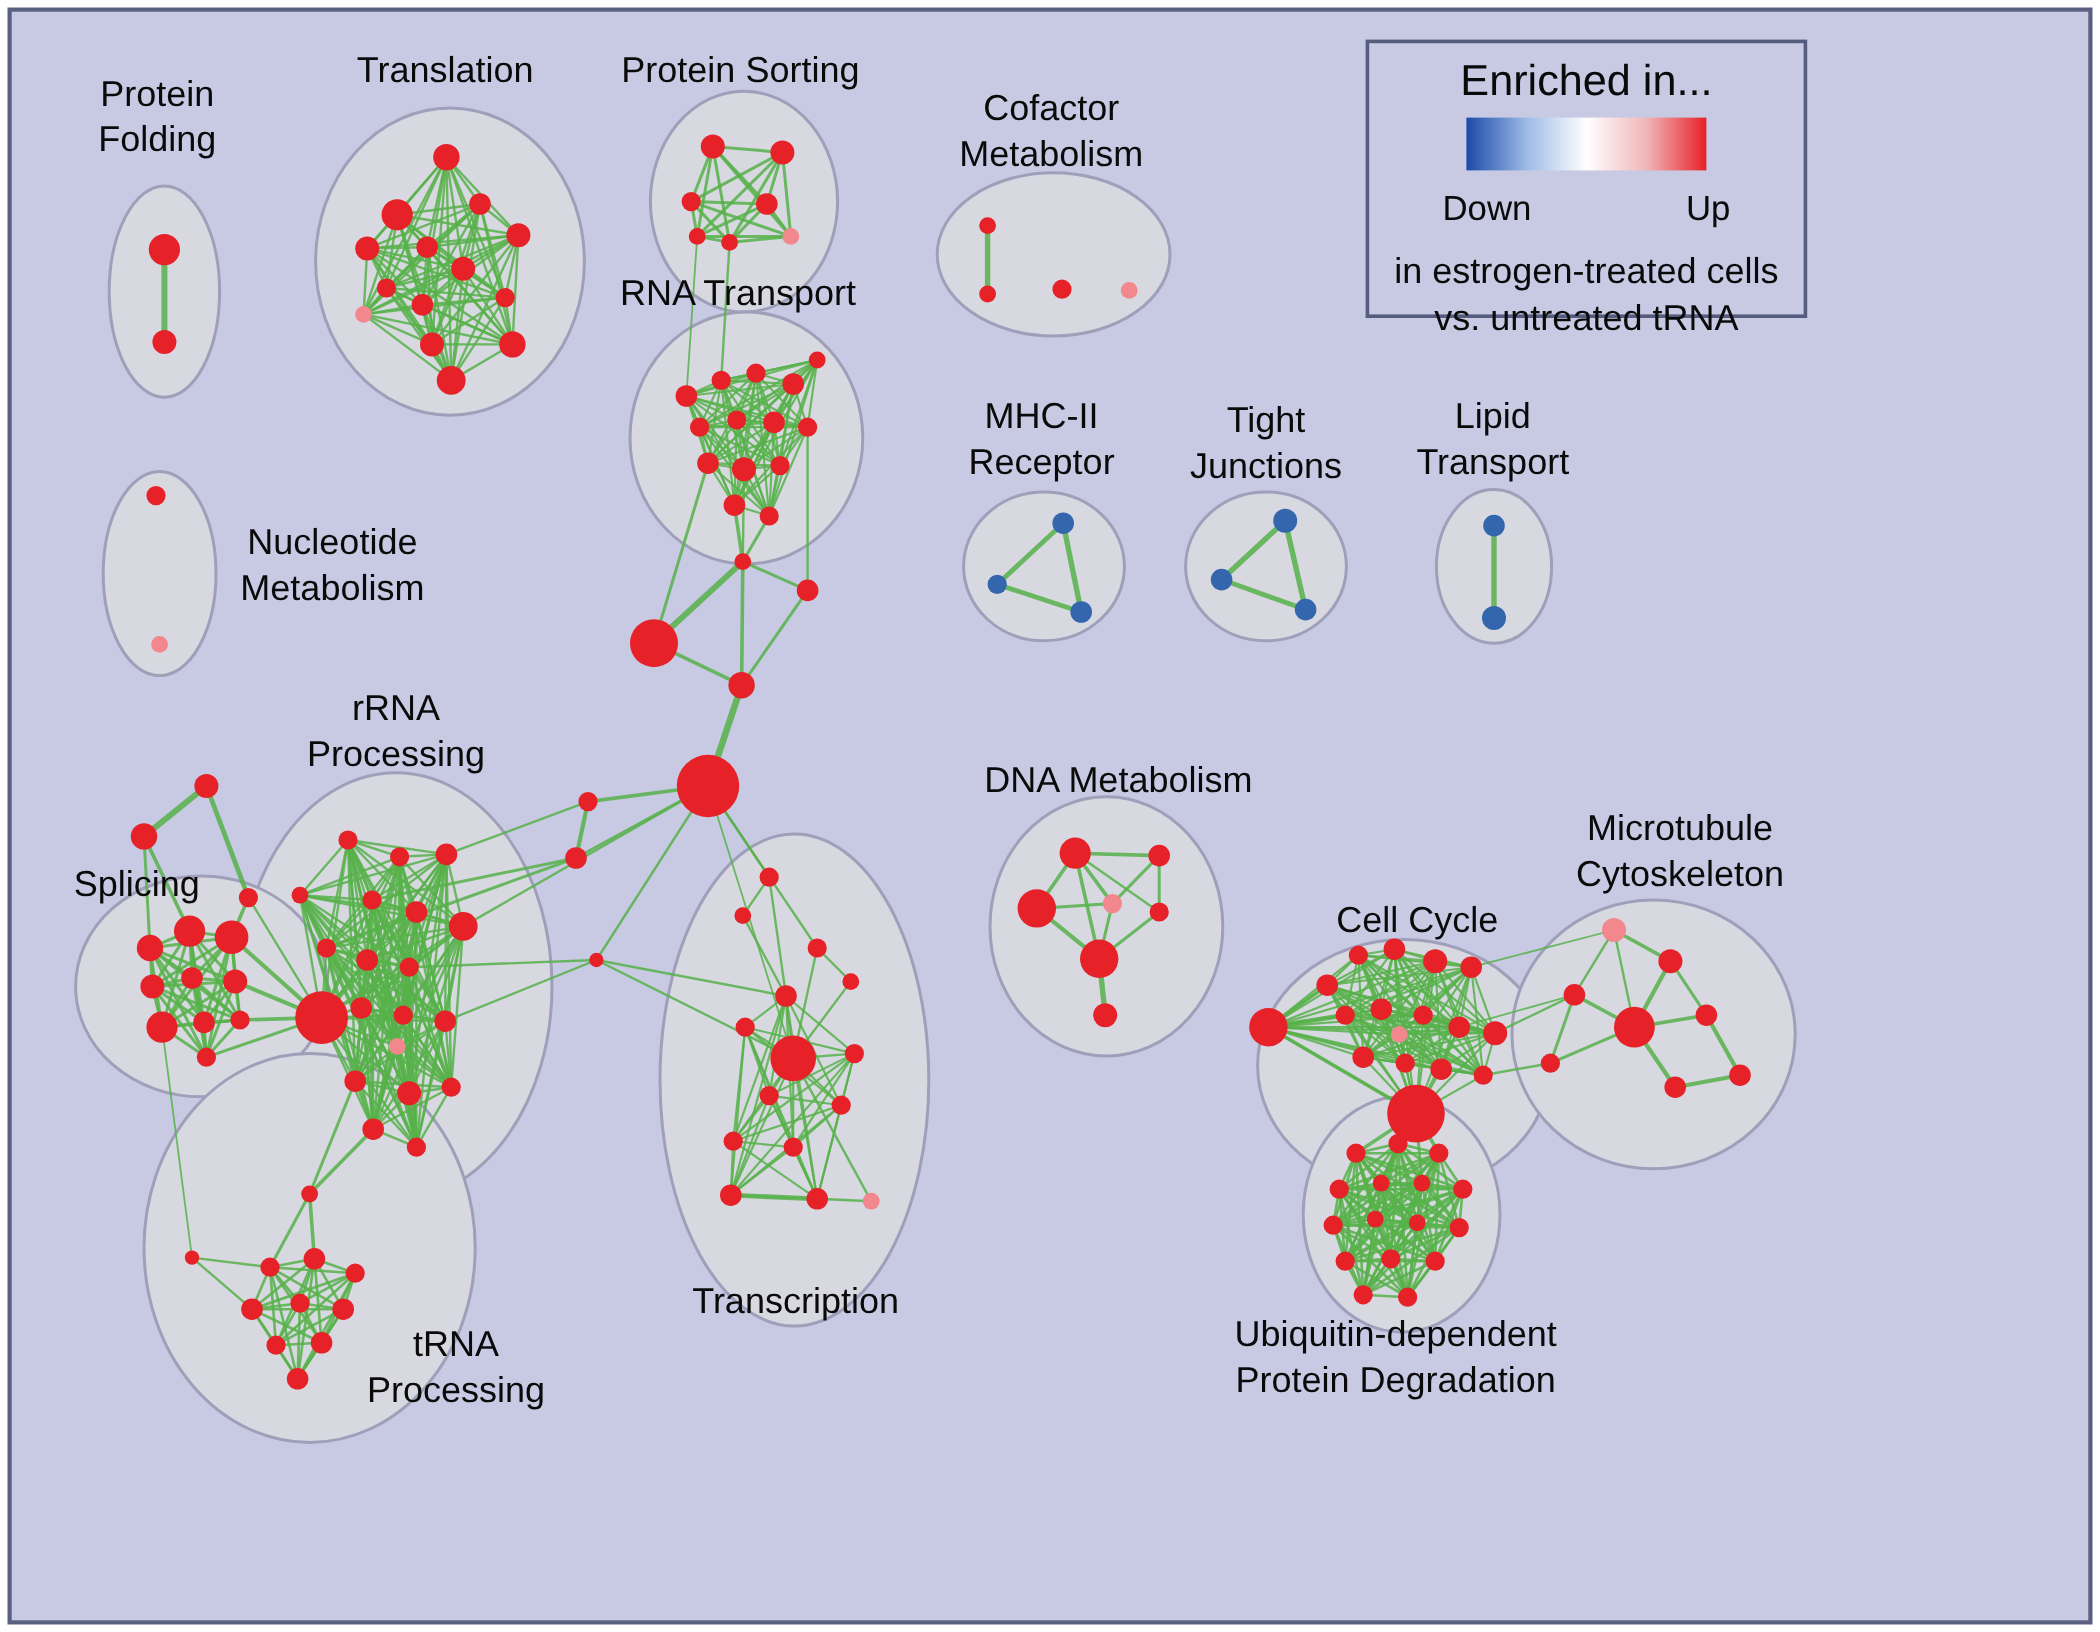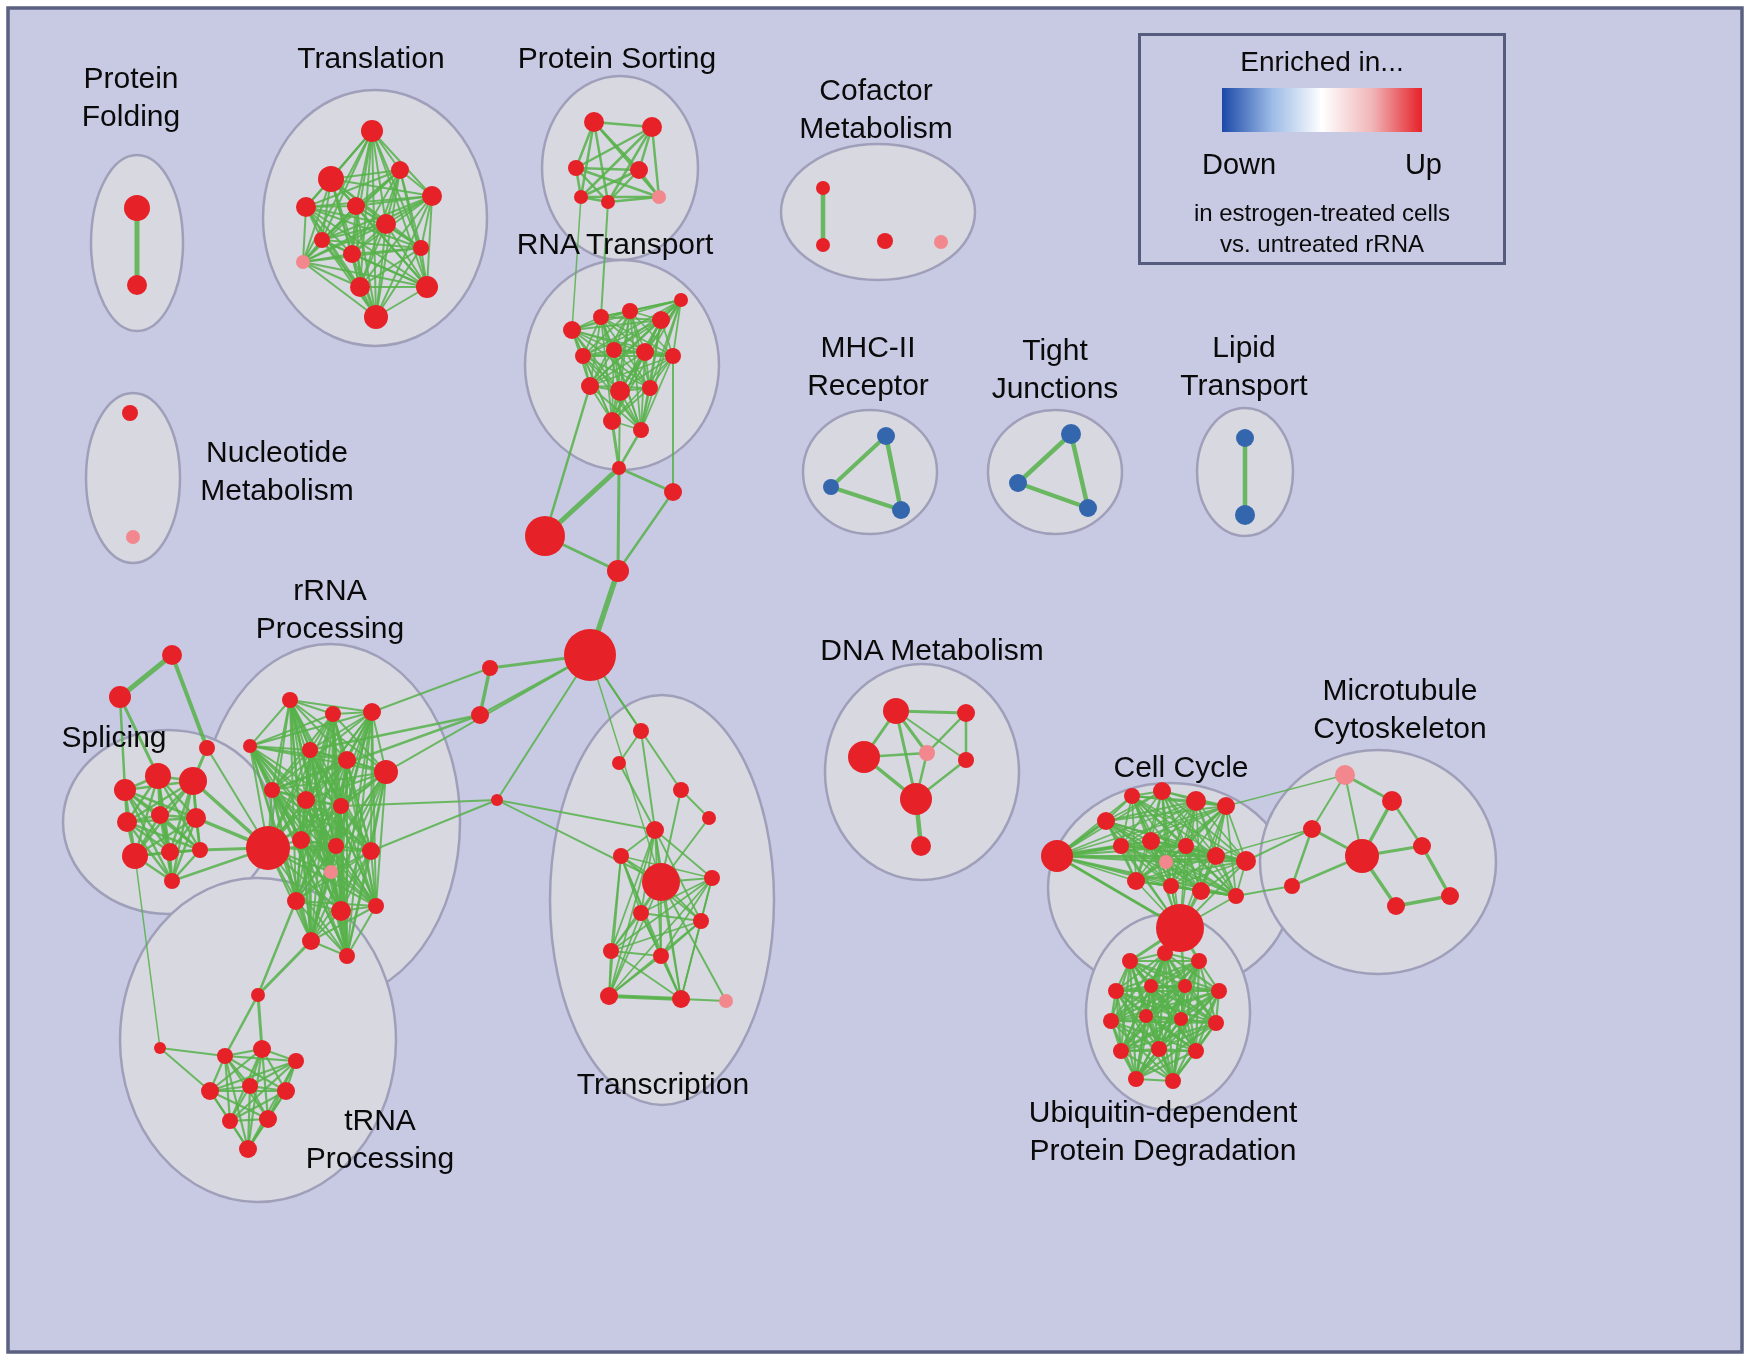--- a/index.html
+++ b/index.html
@@ -17,33 +17,33 @@
   }
   .legend {
     position:absolute;
     left:1138px; top:33px;
     width:368px; height:232px;
     border:3px solid #565c7e;
     box-sizing:border-box;
     text-align:center;
     color:#0a0a0a;
   }
-  .legend-title { font-size:28px; margin-top:10px; }
+  .legend-title { font-size:36px; margin-top:10px; }
   .legend-bar {
     width:200px; height:44px;
     margin:10px auto 2px auto;
   }
   .legend-row {
     width:240px;
     margin:16px auto;
     display:flex;
     justify-content:space-between;
     font-size:29px;
   }
-  .legend-caption { font-size:24px; line-height:1.3; }
+  .legend-caption { font-size:30px; line-height:1.3; }
 </style>
 </head>
 <body>
 
 <div class="figure">
 
   <svg id="network-svg" width="1750" height="1360" viewBox="0 0 1750 1360">
     <g id="g-frame">
         <rect x="8" y="8" width="1734" height="1344" fill="#c8cae3" stroke="#5a6080" stroke-width="3.5"></rect>
       </g>
@@ -1142,16 +1142,16 @@
   </svg>
 
   <div class="legend">
     <div class="legend-title">Enriched in...</div>
     <div class="legend-bar" style="background: linear-gradient(to right, rgb(27, 73, 168), rgb(156, 187, 230), rgb(255, 255, 255), rgb(240, 182, 184), rgb(230, 33, 40));"></div>
     <div class="legend-row">
       <span>Down</span>
       <span>Up</span>
     </div>
     <div class="legend-caption">in estrogen-treated cells</div>
-    <div class="legend-caption">vs. untreated rRNA</div>
+    <div class="legend-caption">vs. untreated tRNA</div>
   </div>
 
 </div>
 
 </body></html>

